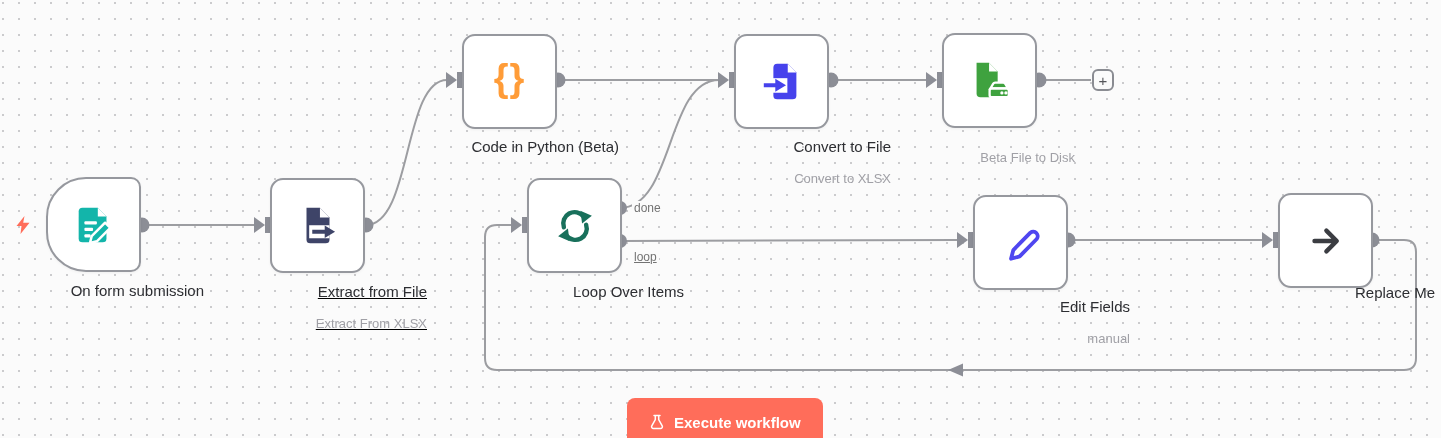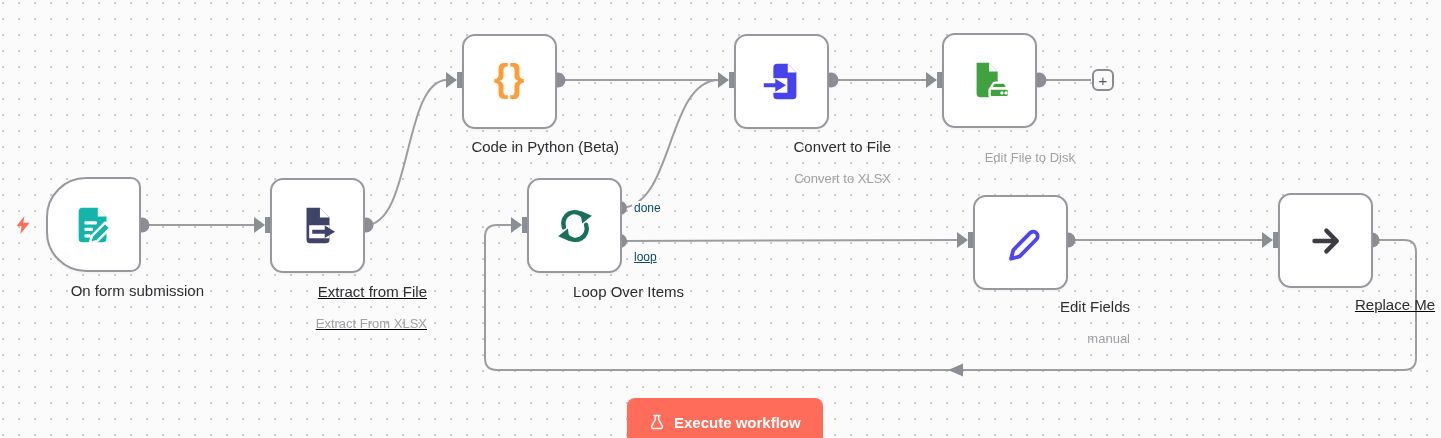--- a/index.html
+++ b/index.html
@@ -24,21 +24,21 @@
     box-shadow: 0 1px 3px rgba(0,0,0,0.05);
     cursor: pointer;
   }
   .node.trigger { border-radius: 40px 10px 10px 40px; }
 
   .nlabel { position: absolute; z-index: 3; text-align: right; }
   .ntitle { font-size: 15px; color: #2d2e32; line-height: 1.3; }
   .nsub { font-size: 13px; color: #a0a0a6; margin-top: 14px; }
 
   .port-label {
-    position: absolute; z-index: 2; font-size: 12px; color: #0c4a6e;
+    position: absolute; z-index: 2; font-size: 12px; color: #737373;
     background: #fbfbfb; padding: 0 2px; line-height: 14px;
   }
 
   .braces {
     font-size: 38px; font-weight: 700; color: #ff9c38;
     letter-spacing: 1px; margin-top: -6px;
   }
 
   .plus-btn {
     position: absolute; z-index: 2; width: 22px; height: 22px;
@@ -173,21 +173,21 @@
       <path d="M11.5,2.5 l4.5,4.5 h-4.5 z" fill="#ffffff"></path>
       <g stroke="#ffffff" stroke-width="1.2">
         <path d="M12.2,15.9 l1.5,-2.5 a1.1,1.1 0 0 1 1,-0.55 h4.2 a1.1,1.1 0 0 1 1,0.55 l1.5,2.5 z" fill="#3fa23f"></path>
         <rect x="11.8" y="15.9" width="10" height="4.5" rx="1" fill="#3fa23f"></rect>
       </g>
       <circle cx="18.2" cy="18.2" r="0.85" fill="#ffffff"></circle>
       <circle cx="20.3" cy="18.2" r="0.85" fill="#ffffff"></circle>
     </svg>
   </div>
   <div class="nlabel" style="left:905px;top:136px;width:170px;">
-    <div class="nsub">Edit File to Disk</div>
+    <div class="nsub">Beta File to Disk</div>
   </div>
 
   <div class="plus-btn" style="left:1092px;top:69px;">
     <span>+</span>
   </div>
 
   <div class="node" style="left:527px;top:178px;">
     <svg width="46" height="46" viewBox="0 0 24 24">
       <g stroke="#18705b" stroke-width="2.3" fill="none" stroke-linecap="round">
         <path d="M6.2,12.6 A5.9,5.9 0 0 1 16.4,7.0"></path>
@@ -211,21 +211,21 @@
   <div class="nlabel" style="left:910px;top:297px;width:220px;">
     <div class="ntitle">Edit Fields</div>
     <div class="nsub">manual</div>
   </div>
 
   <div class="node" style="left:1278px;top:193px;">
     <svg width="46" height="46" viewBox="0 0 24 24">
       <path d="M6,12 H17.2 M12.2,6.6 L17.6,12 l-5.4,5.4" fill="none" stroke="#3b3d42" stroke-width="2.3" stroke-linecap="round" stroke-linejoin="round"></path>
     </svg>
   </div>
-  <div class="nlabel" style="left:1215px;top:295px;width:220px;text-decoration:underline;">
+  <div class="nlabel" style="left:1215px;top:283px;width:220px;">
     <div class="ntitle">Replace Me</div>
   </div>
 
   <button class="exec-btn">
     <svg width="16" height="16" viewBox="0 0 16 16">
       <path d="M5,1.6 h6 M6.3,1.6 v4 L2.8,11.8 a1.9,1.9 0 0 0 1.7,2.8 h7 a1.9,1.9 0 0 0 1.7,-2.8 L9.7,5.6 v-4" fill="none" stroke="#ffffff" stroke-width="1.5" stroke-linecap="round" stroke-linejoin="round"></path>
     </svg>
     <span>Execute workflow</span>
   </button>
 

